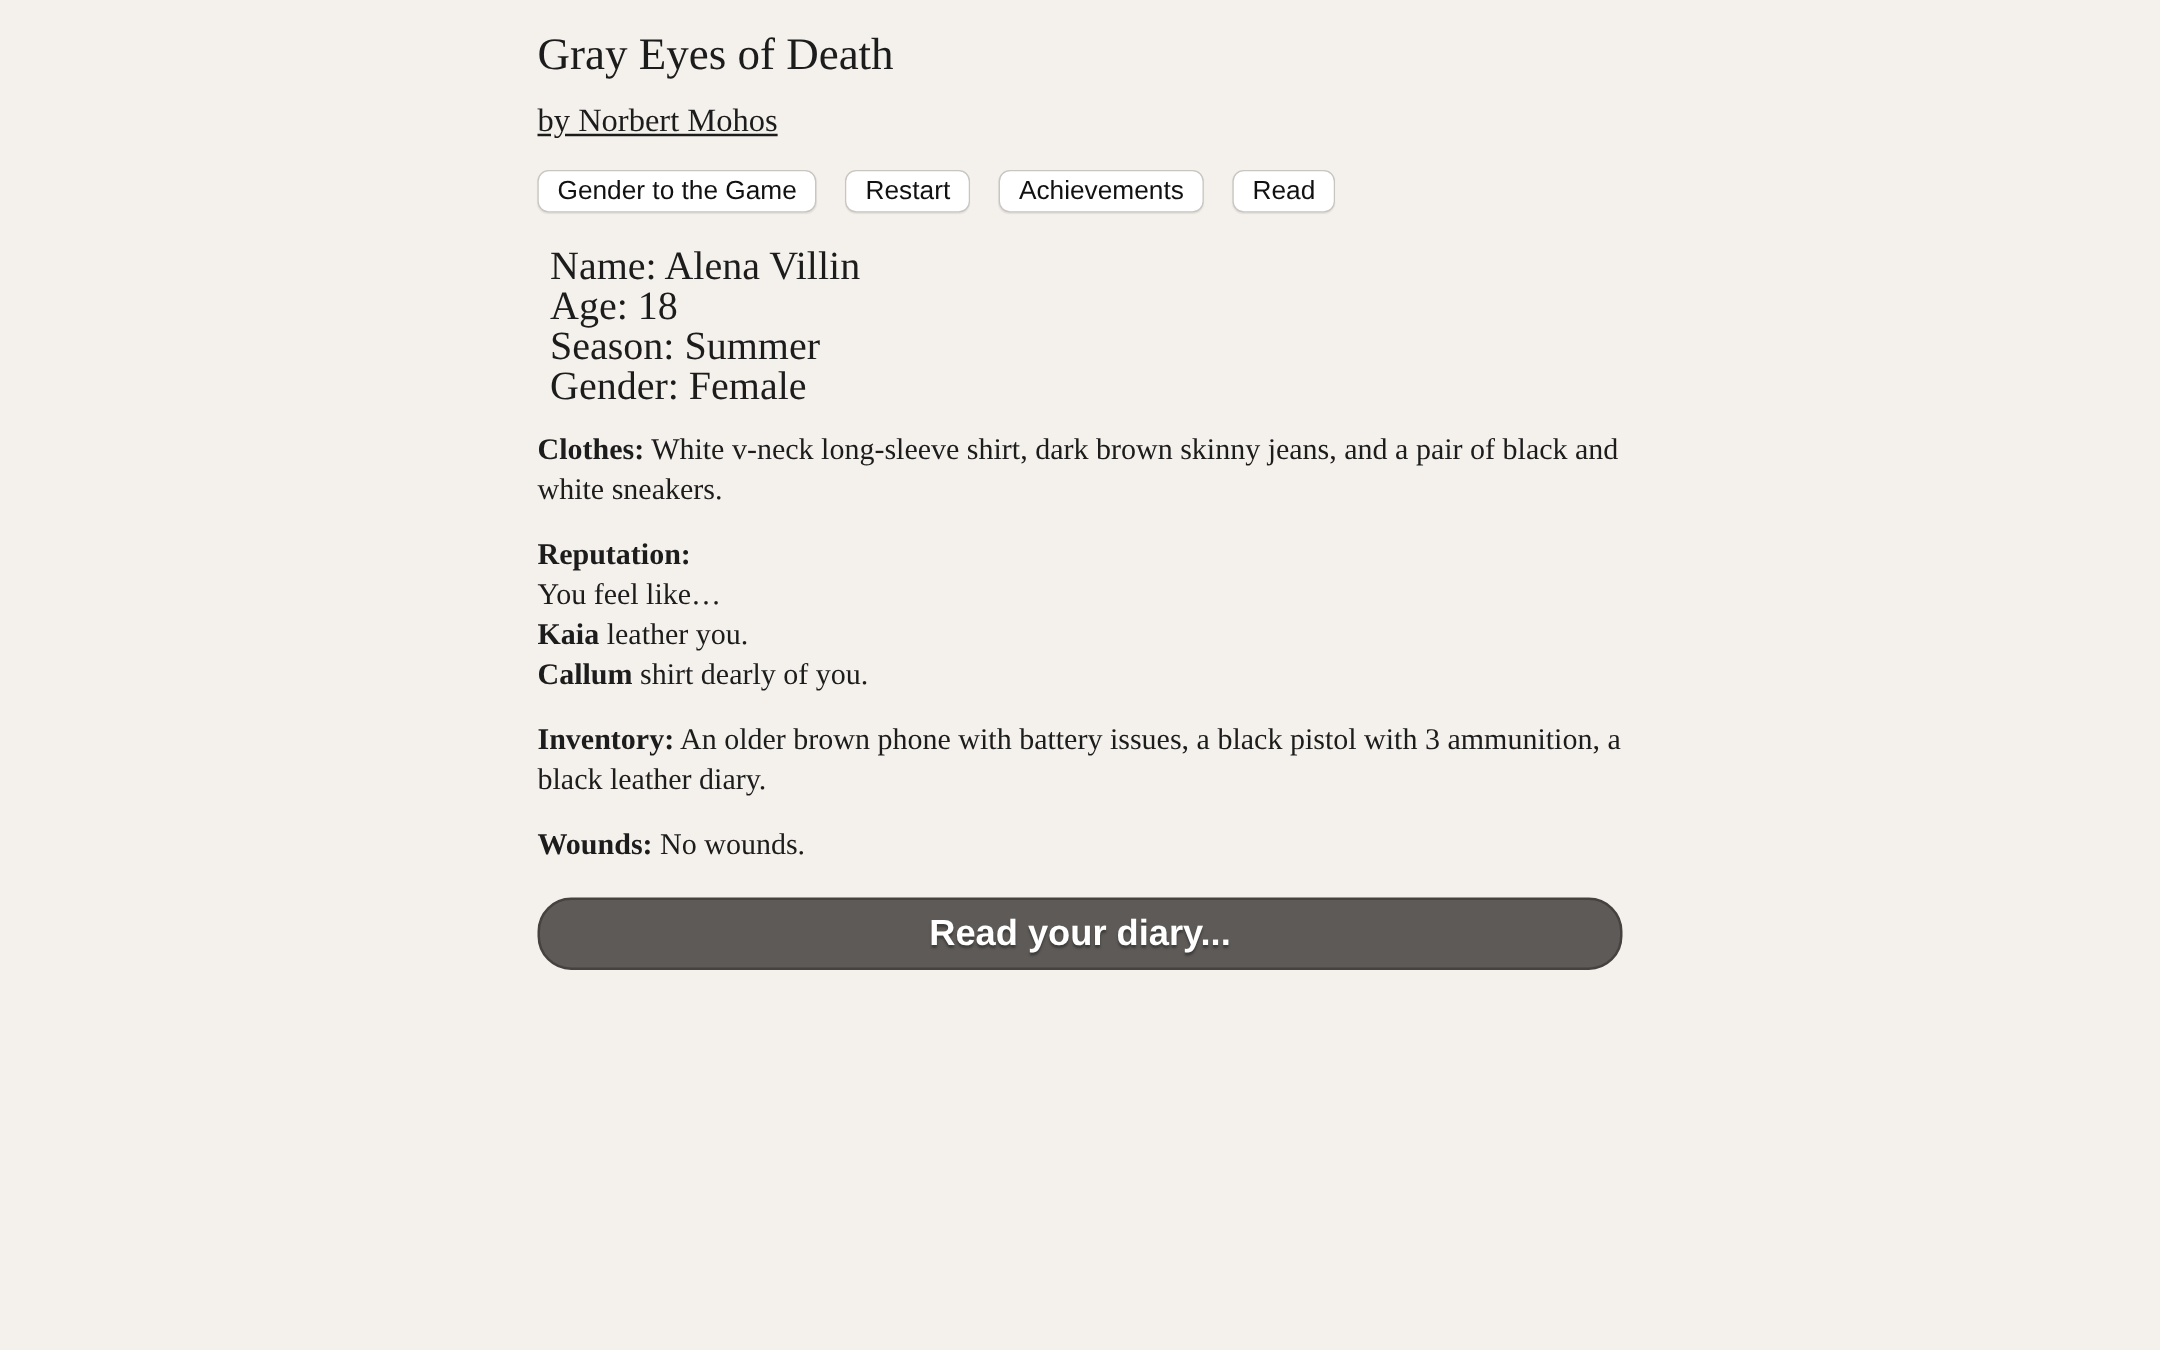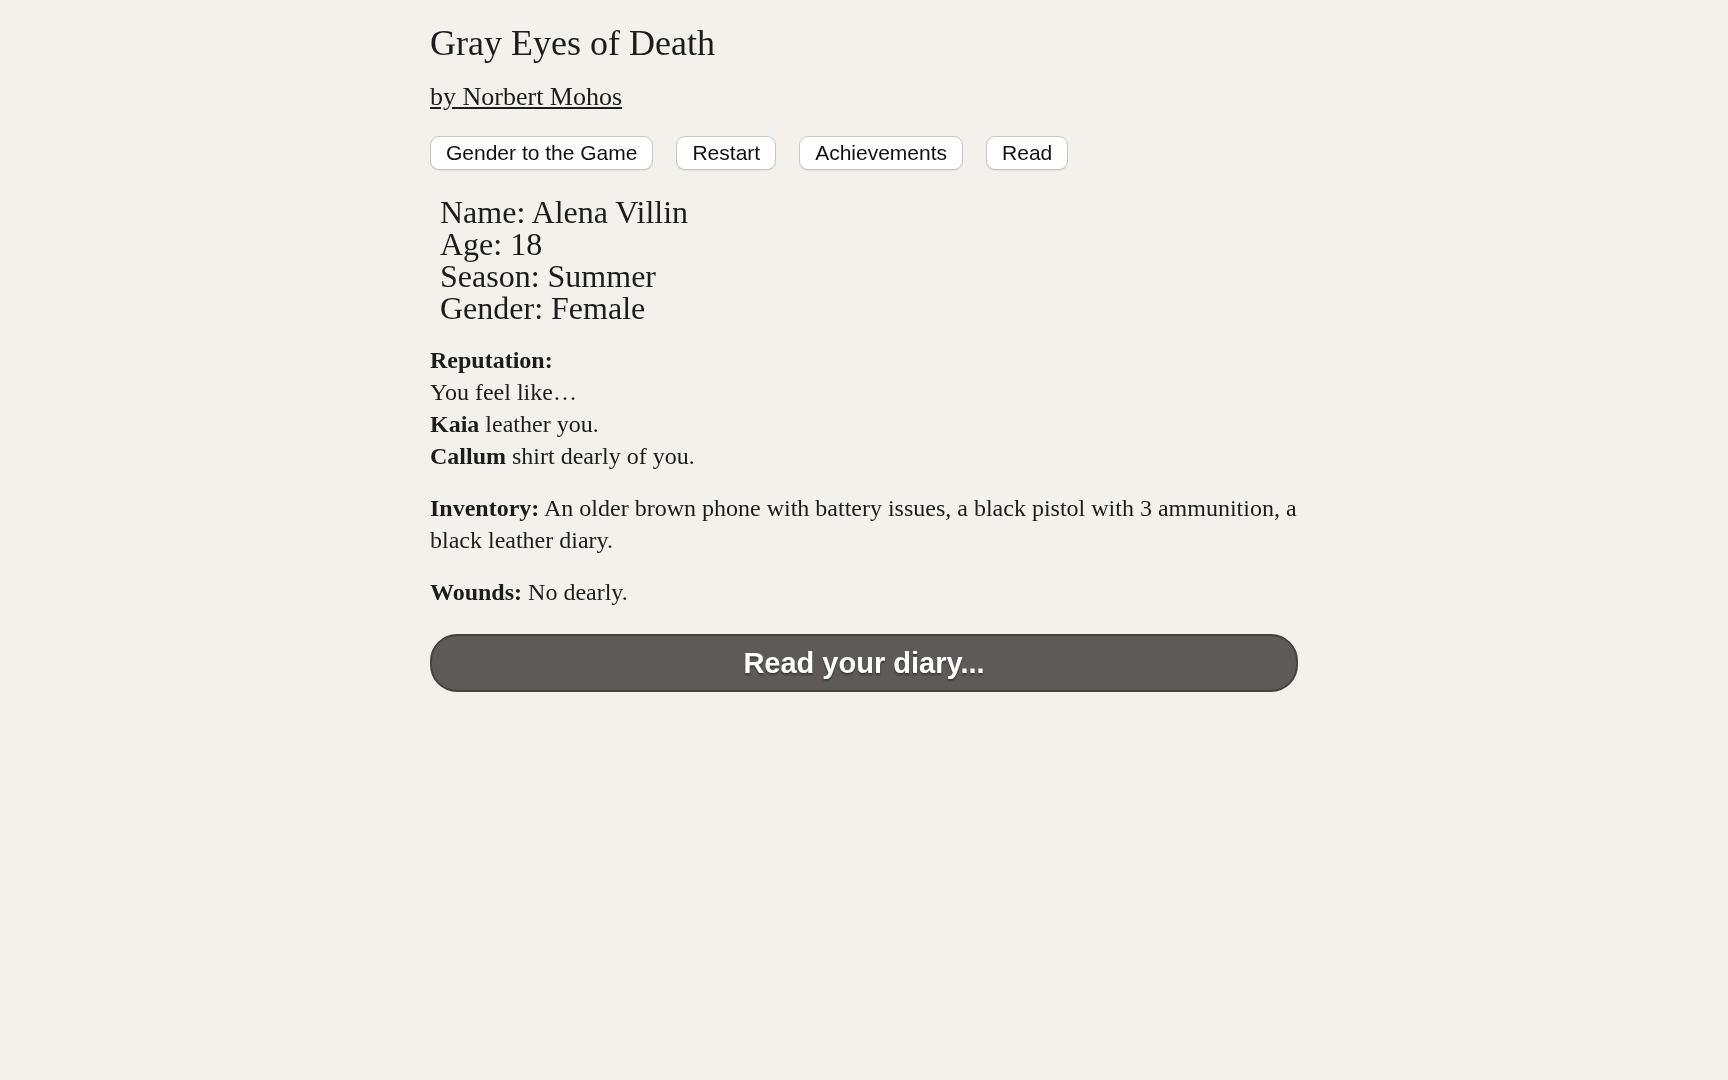--- a/index.html
+++ b/index.html
@@ -101,25 +101,26 @@
     <button class="nav-btn">Read</button>
   </nav>
 
   <div class="char-info">
     <div>Name: Alena Villin</div>
     <div>Age: 18</div>
     <div>Season: Summer</div>
     <div>Gender: Female</div>
   </div>
 
+  <p><b>Clothes:</b> <span>White v-neck long-sleeve shirt, dark brown skinny jeans, and a pair of black and white sneakers.</span></p>
 
   <p><b>Reputation:</b><br>
     <span>You feel like…</span><br>
     <b>Kaia</b> <span>leather you.</span><br>
     <b>Callum</b> <span>shirt dearly of you.</span></p>
 
   <p><b>Inventory:</b> <span>An older brown phone with battery issues, a black pistol with 3 ammunition, a black leather diary.</span></p>
 
-  <p><b>Wounds:</b> <span>No dearly.</span></p>
+  <p><b>Wounds:</b> <span>No wounds.</span></p>
 
   <button class="diary-btn">Read your diary...</button>
 
 </main>
 
 </body></html>

